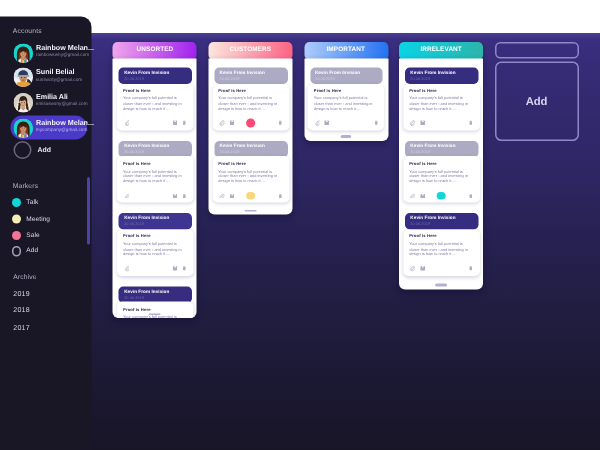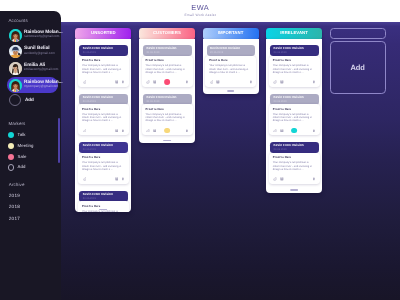--- a/index.html
+++ b/index.html
@@ -86,24 +86,20 @@
                border:.8px solid #8f87c8;border-radius:4.2px;box-sizing:border-box;}
   .addcol-body span{position:absolute;left:0;right:0;top:22.6px;text-align:center;
                     font-size:7.5px;font-weight:700;color:#d8d4ee;letter-spacing:-.05px;line-height:8px;}
 </style>
 </head>
 <body>
 
 <div id="root">
   <div class="panel"></div>
 
-  <div class="brand">
-    <div class="brand-logo">EWA</div>
-    <div class="brand-tag">Email Work Assist</div>
-  </div>
 
   <div class="sidebar" id="sidebar">
       <div class="side-h" style="left:8.5px;top:6.9px">Accounts</div>
       <div class="acct" style="top:16.3px">
         <div class="av">
           <svg viewBox="0 0 24 24">
             <rect width="24" height="24" fill="#0fb9b9"></rect>
             <path d="M0 0h24v24H0z" fill="#19d4cd"></path>
             <path d="M4.2 24V13.2C4.2 7.6 7 3.6 12 3.6s7.8 4 7.8 9.6V24z" fill="#3a1d12"></path>
             <path d="M5.6 24c.3-5 1-9.6 1.9-12.4l2.1 1.2L8.4 24zM18.4 24c-.3-5-1-9.6-1.9-12.4l-2.1 1.2L15.6 24z" fill="#5a2d17"></path>

